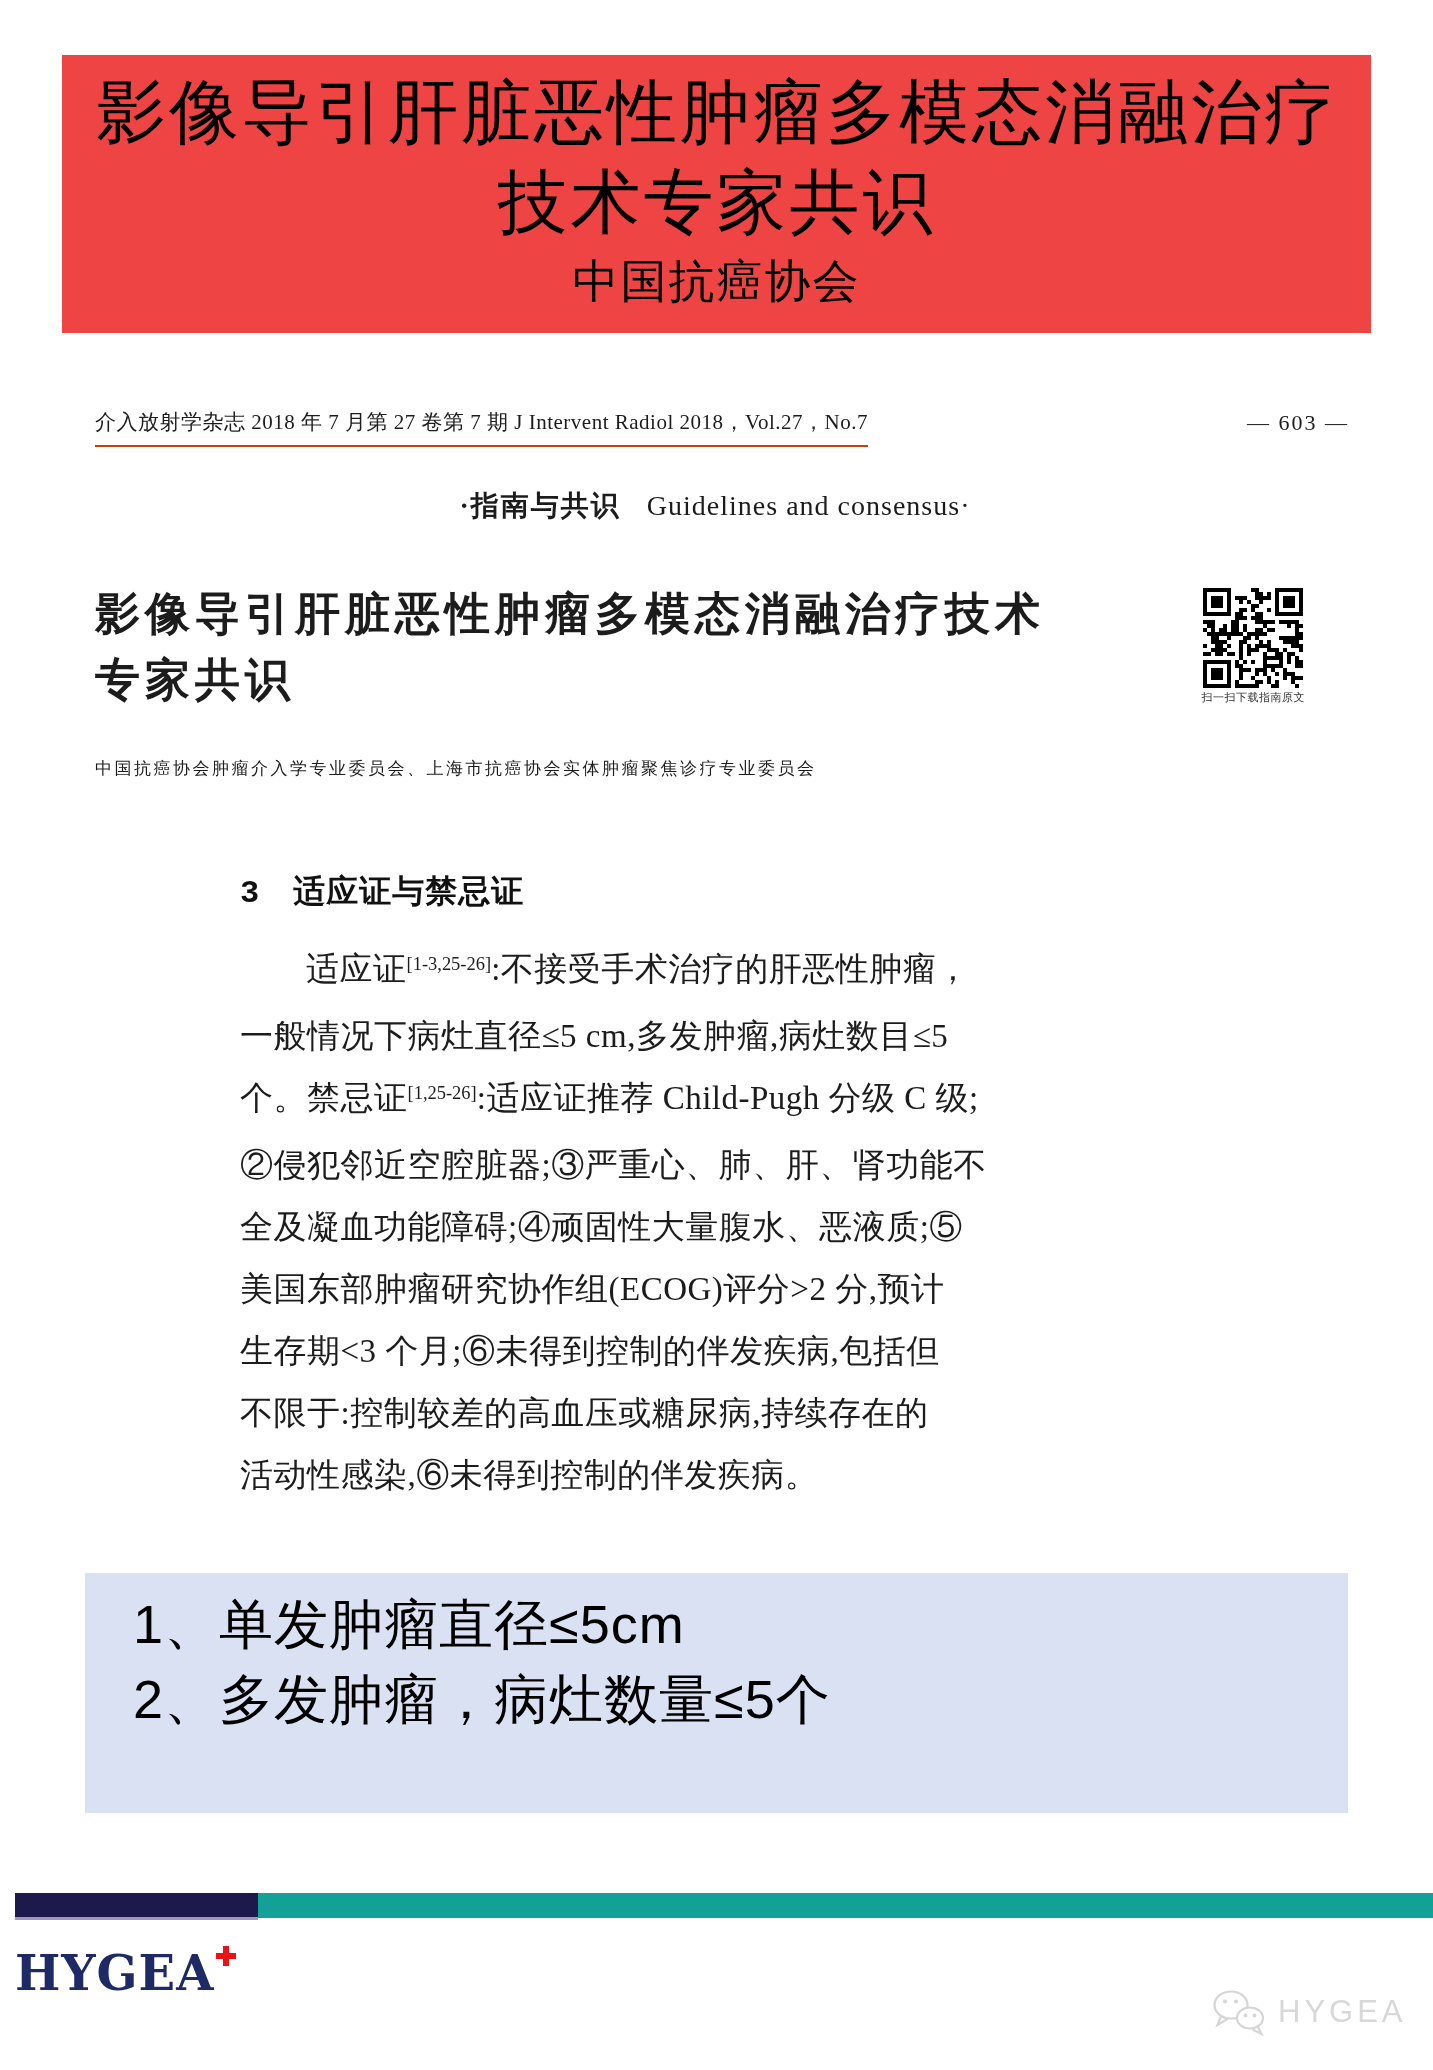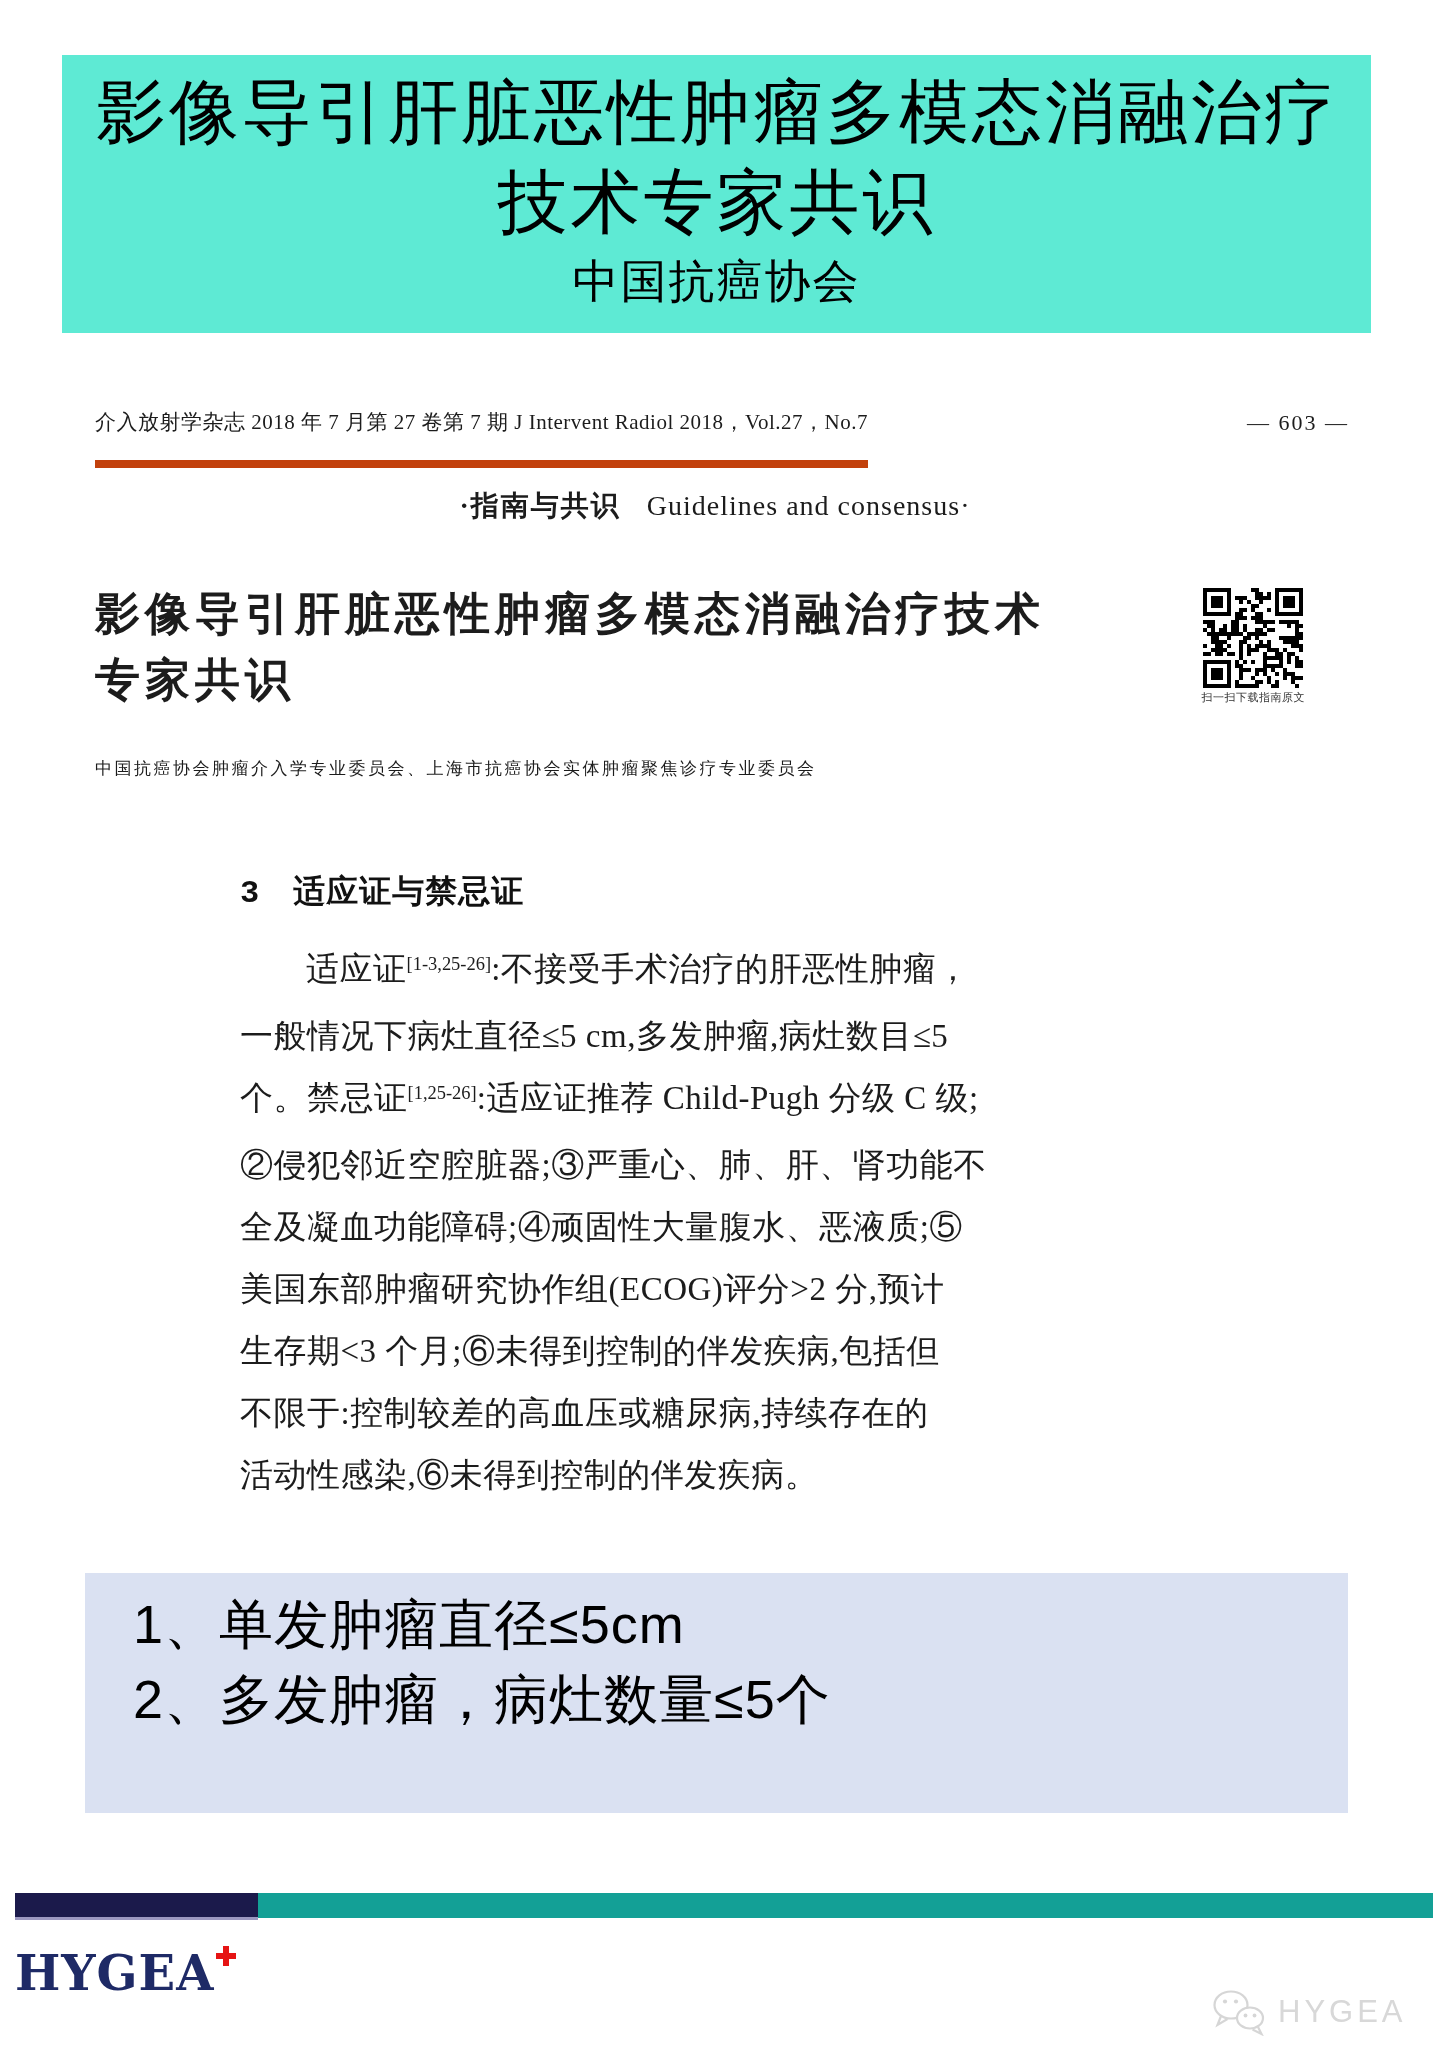--- a/index.html
+++ b/index.html
@@ -4,33 +4,33 @@
 <style>
   html,body{margin:0;padding:0;background:#ffffff;}
   #canvas{
     position:relative;width:1433px;height:2070px;background:#fff;overflow:hidden;
     font-family:"Liberation Sans","DejaVu Sans",sans-serif;color:#111;
   }
 
   
   .banner{
     position:absolute;left:62px;top:55px;width:1309px;height:278px;
-    background:#5eead4;text-align:center;padding-top:12px;box-sizing:border-box;
+    background:#ef4444;text-align:center;padding-top:12px;box-sizing:border-box;
   }
   .banner .b1{font-size:70px;line-height:90px;letter-spacing:3px;color:#000;font-weight:500;white-space:nowrap;}
   .banner .b2{font-size:46px;line-height:68px;letter-spacing:2px;color:#000;font-weight:500;}
 
   
   .scan{font-family:"Liberation Serif","DejaVu Serif",serif;color:#1c1c1c;}
 
   .jheader{
     position:absolute;left:95px;top:408px;width:1254px;
     display:flex;justify-content:space-between;align-items:flex-start;
   }
-  .jh-left{font-size:21px;letter-spacing:0.5px;border-bottom:8px solid #c2410c;padding-bottom:24px;white-space:nowrap;}
+  .jh-left{font-size:21px;letter-spacing:0.5px;border-bottom:2px solid #c2410c;padding-bottom:9px;white-space:nowrap;}
   .jh-right{font-size:22px;letter-spacing:2px;padding-top:2px;}
 
   .jsection{
     position:absolute;left:95px;top:487px;width:1240px;text-align:center;white-space:nowrap;
   }
   .js-cn{font-size:28px;font-weight:700;margin-right:26px;letter-spacing:2px;}
   .js-en{font-size:28px;letter-spacing:1px;}
 
   .jtitle{
     position:absolute;left:95px;top:581px;width:1100px;

